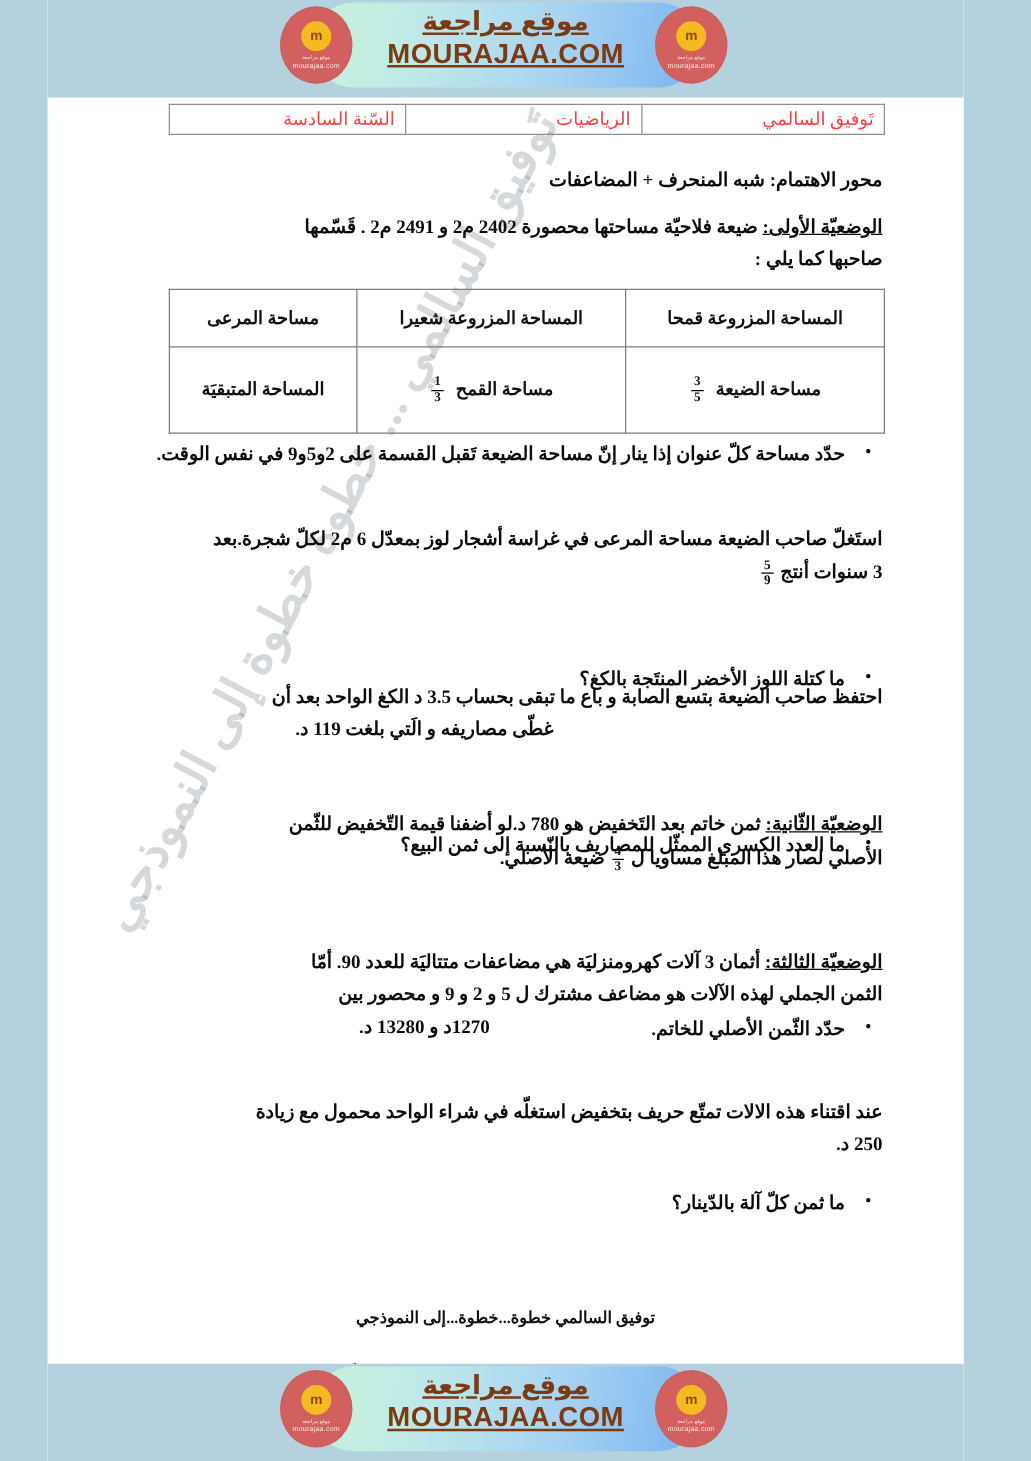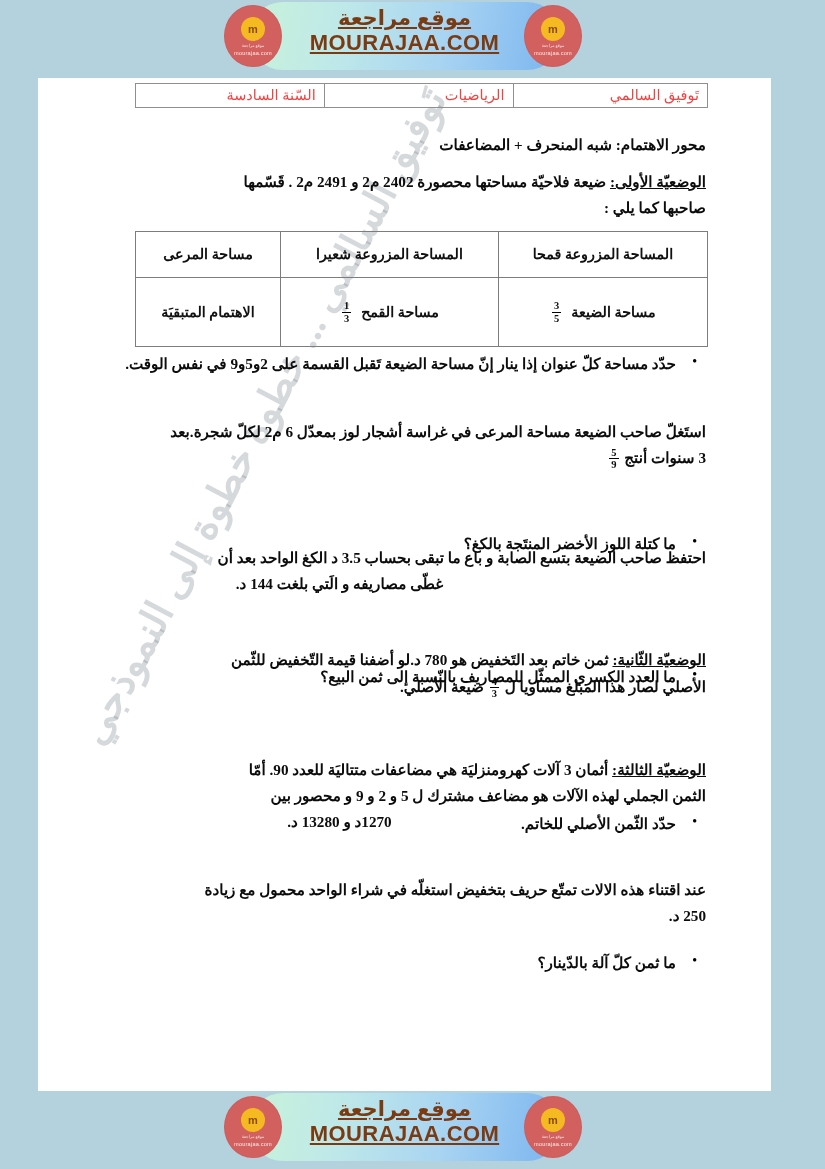--- a/index.html
+++ b/index.html
@@ -221,21 +221,21 @@
         </td>
         <td>
           <span class="cellwrap">
             <span>مساحة القمح</span>
             <span class="frac">
               <span class="num">1</span>
               <span class="den">3</span>
             </span>
           </span>
         </td>
-        <td>الاهتمام المتبقيَة</td>
+        <td>المساحة المتبقيَة</td>
       </tr>
     </tbody>
       </table>
 
     <div class="body-block bullet" style="top:272px;">
       <span>حدّد مساحة كلّ عنوان إذا ينار إنّ مساحة الضيعة تَقبل القسمة على 2و5و9 في نفس الوقت.</span>
     </div>
 
     <div class="body-block para right" style="top:340px;">
       <span>استَغلّ صاحب الضيعة مساحة المرعى في غراسة أشجار لوز بمعدّل 6 م2 لكلّ شجرة.بعد</span>
@@ -250,21 +250,21 @@
     </div>
 
     <div class="body-block bullet" style="top:425px;">
       <span>ما كتلة اللوز الأخضر المنتَجة بالكغ؟</span>
     </div>
 
     <div class="body-block para right" style="top:466px;">
       <span>احتفظ صاحب الضيعة بتسع الصابة و باع ما تبقى بحساب 3.5 د الكغ الواحد بعد أن</span>
     </div>
     <div class="body-block para right" style="top:492px;text-align:center;">
-      <span>غطّى مصاريفه و الَتي بلغت 144 د.</span>
+      <span>غطّى مصاريفه و الَتي بلغت 119 د.</span>
     </div>
 
     <div class="body-block bullet" style="top:530px;">
       <span>ما العدد الكسري الممثّل للمصاريف بالنّسبة إلى ثمن البيع؟</span>
     </div>
 
     <div class="body-block para right" style="top:568px;">
       <span class="lead">الوضعيّة الثّانية:</span>
       <span>ثمن خاتم بعد التَخفيض هو 780 د.لو أضفنا قيمة التّخفيض للثّمن</span>
     </div>
@@ -305,20 +305,23 @@
 
     <div class="body-block bullet" style="top:872px;">
       <span>ما ثمن الآلات بعد التّخفيض إذا كانت الزيادة في ثمن الحاسوب يمثّل</span>
       <span class="frac">
         <span class="num">4</span>
         <span class="den">7</span>
       </span>
       <span>ثمنه.</span>
     </div>
 
+    <div class="footnote" style="top:968px;">
+      <span>توفيق السالمي خطوة...خطوة...إلى النموذجي</span>
+    </div>
 
   </div>
 
   <div class="banner" id="banner-bottom">
     <div class="banner-pill"></div>
     <div class="banner-inner">
       <div class="logo left">
         <div class="logo-mark">m</div>
         <div class="logo-ar">موقع مراجعة</div>
         <div class="logo-en">mourajaa.com</div>

